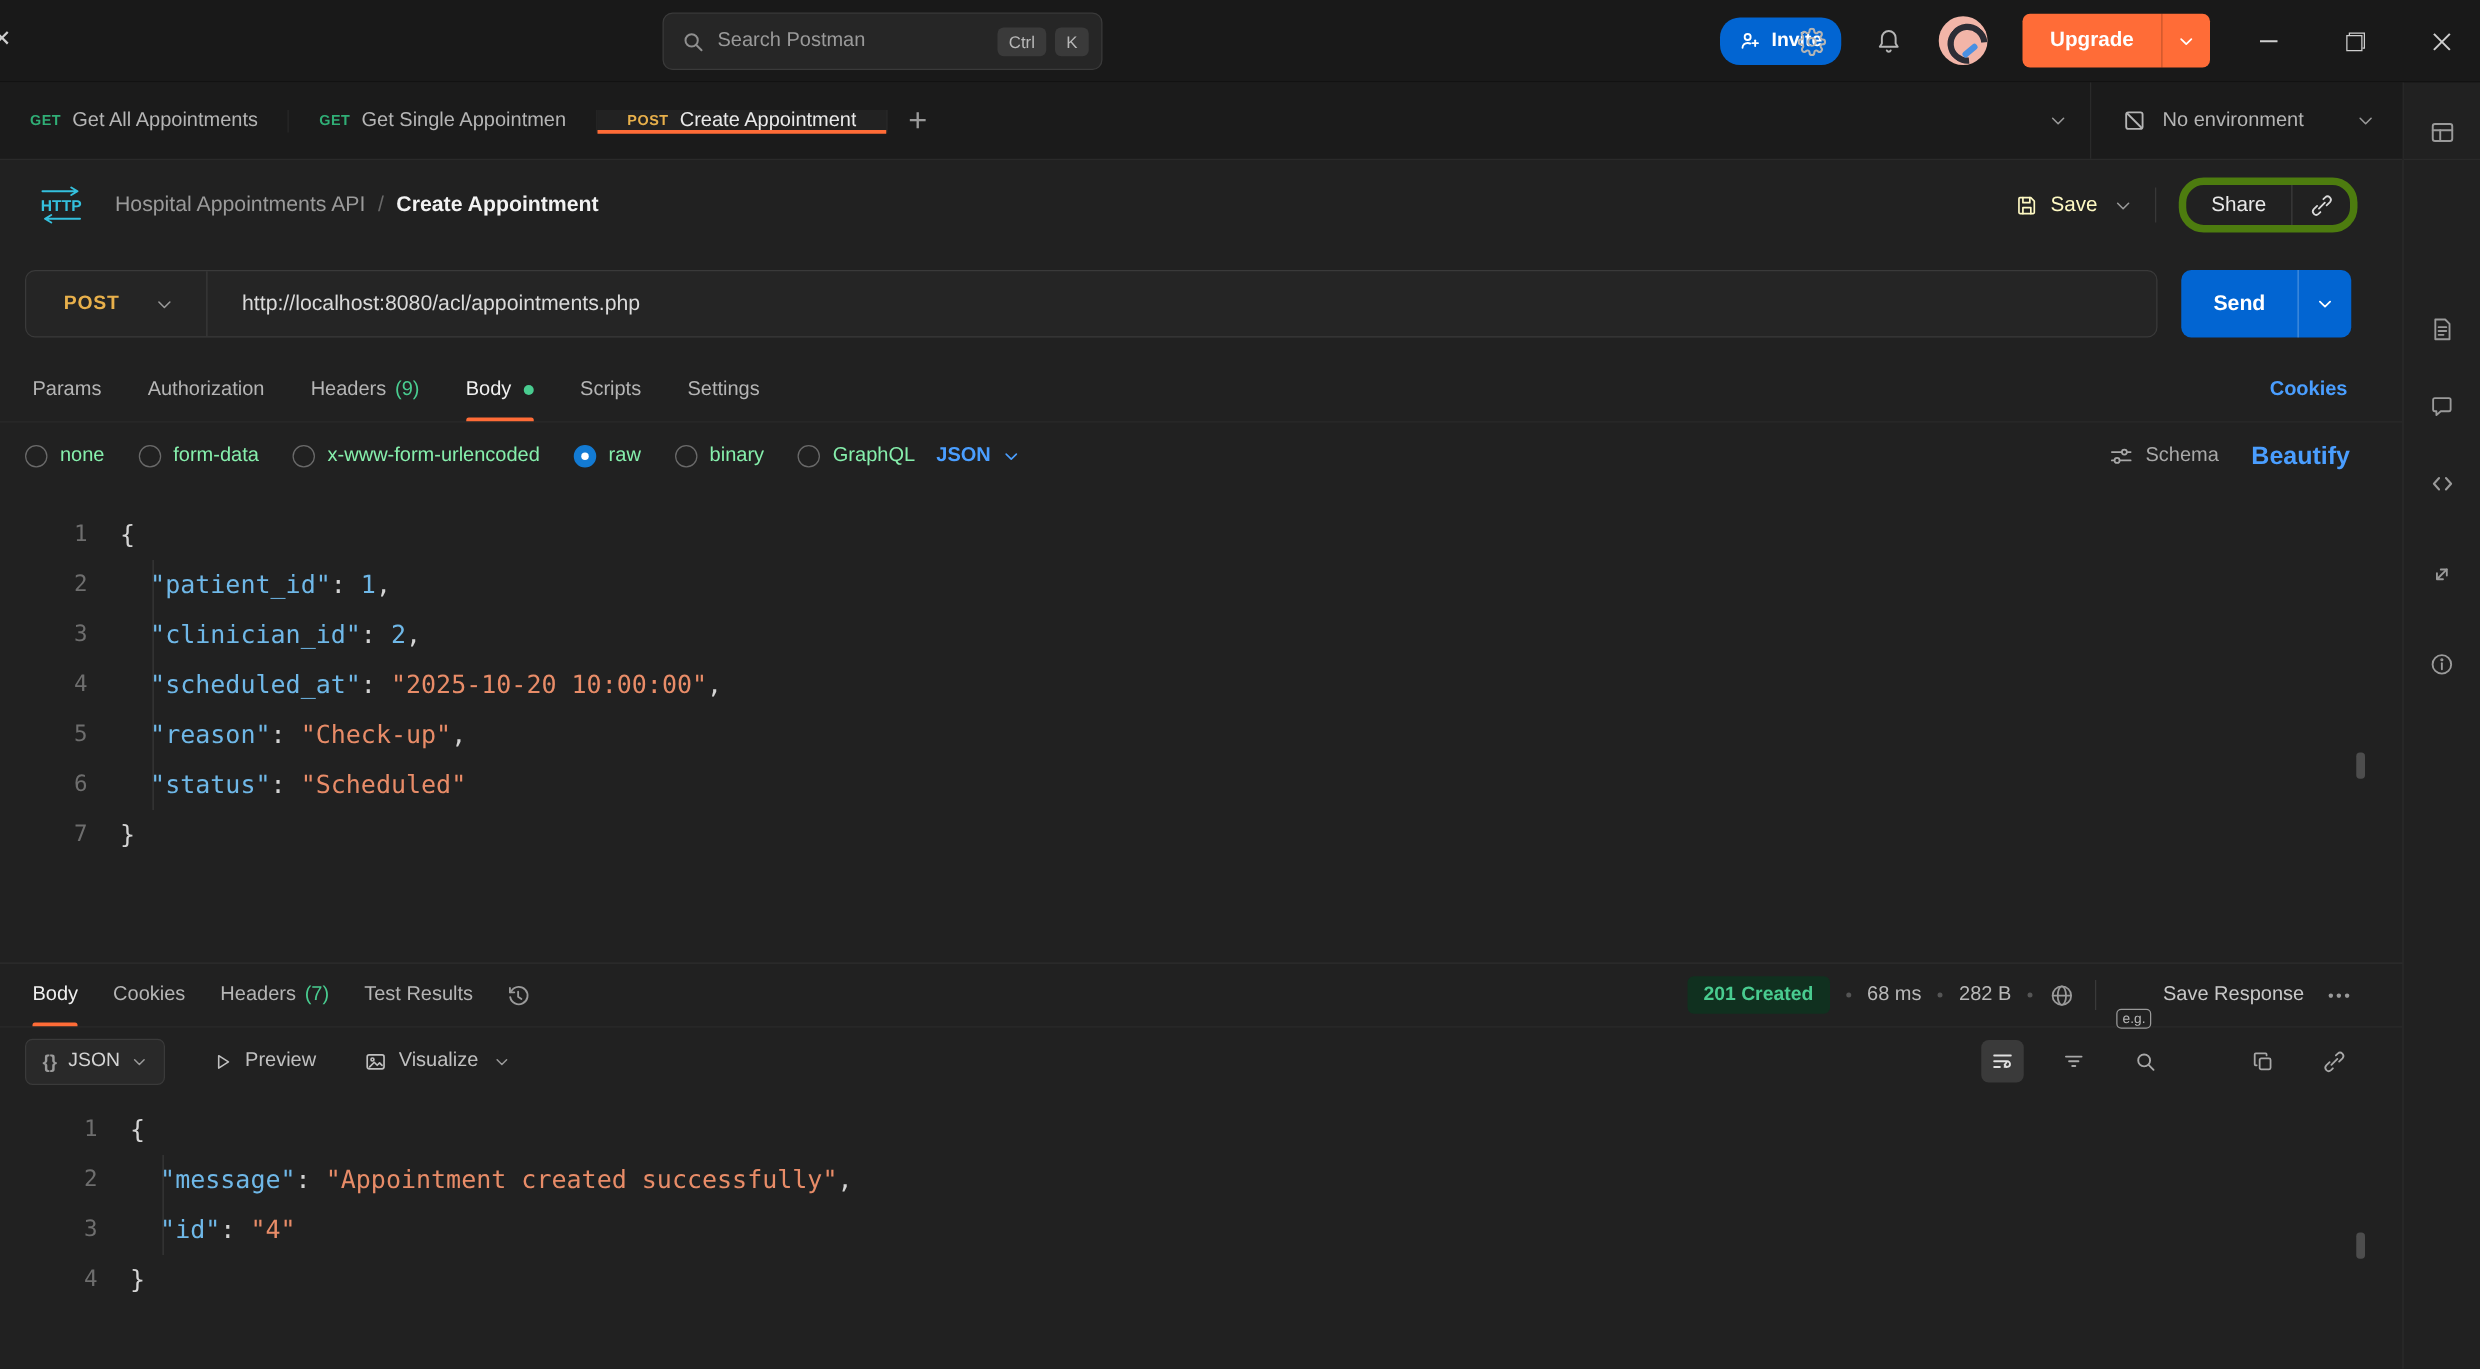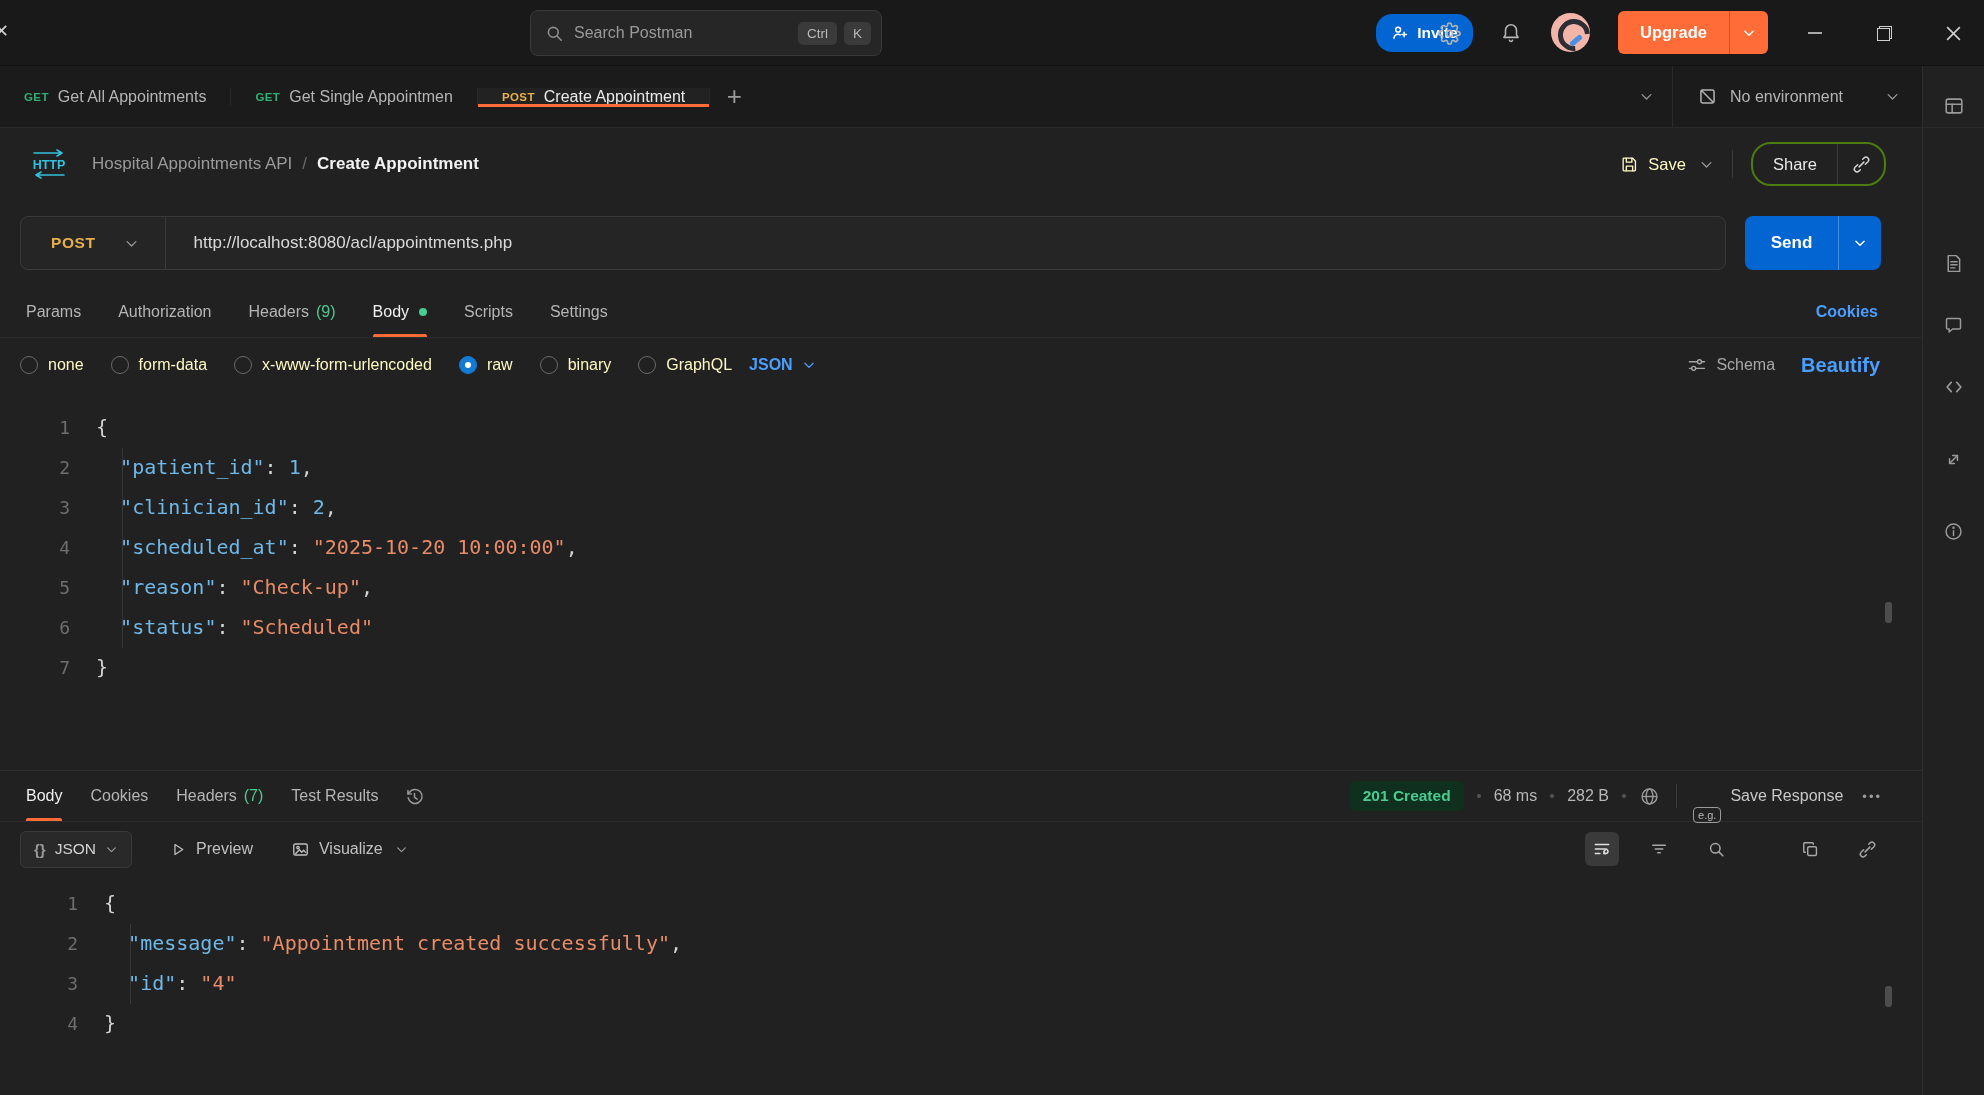--- a/index.html
+++ b/index.html
@@ -62,21 +62,21 @@
 
   
   .crumb-row { position:absolute; top:62px; left:0; width:100%; height:72px; display:flex; align-items:center; padding:0 36px 0 26px; }
   .crumb-col { color:#9a9a9a; font-size:17px; margin-left:20px; cursor:pointer; }
   .crumb-sep { color:#6a6a6a; font-size:17px; margin:0 10px; }
   .crumb-cur { color:#f2f2f2; font-size:17px; font-weight:700; }
   .crumb-right { margin-left:auto; display:flex; align-items:center; }
   .save-group { display:flex; align-items:center; gap:9px; color:#fef9c3; font-size:16.5px; cursor:pointer; }
   .save-chev { margin-left:13px; color:#9a9a9a; display:flex; cursor:pointer; }
   .crumb-vdiv { width:1px; height:28px; background:#383838; margin:0 18px; }
-  .share-btn { height:44px; border:2px solid #4d7c0f; border-radius:20px; display:flex; align-items:stretch; cursor:pointer; }
+  .share-btn { height:44px; border:6px solid #4d7c0f; border-radius:20px; display:flex; align-items:stretch; cursor:pointer; }
   .share-btn .shlabel { display:flex; align-items:center; padding:0 20px; color:#e8e8e8; font-size:16.5px; }
   .share-btn .shdiv { width:1px; background:#3c3c3c; }
   .share-btn .shicon { width:46px; display:flex; align-items:center; justify-content:center; color:#d8d8d8; }
 
   
   .url-row { position:absolute; top:134px; left:0; width:100%; height:86px; display:flex; align-items:center; padding:0 41px 0 20px; gap:19px; }
   .url-box { flex:1; height:54px; background:#252525; border:1px solid #3a3a3a; border-radius:8px; display:flex; align-items:center; }
   .url-method { color:var(--method-post,#e8b04b); font-weight:700; font-size:15.5px; letter-spacing:.6px; padding:0 28px 0 30px; cursor:pointer; }
   .url-method-chev { color:#9a9a9a; display:flex; margin-right:26px; cursor:pointer; }
   .url-vdiv { width:1px; height:52px; background:#3a3a3a; }
@@ -97,21 +97,21 @@
   .sec-tab .dot { width:8px; height:8px; border-radius:50%; background:var(--count-green,#49cc90); margin-left:3px; }
   .cookies-link { margin-left:auto; align-self:center; color:var(--link-blue,#4a9eff); font-size:16px; font-weight:600; cursor:pointer; }
 
   
   .bodytype-row { position:absolute; top:272px; left:0; width:100%; height:54px; display:flex; align-items:center; padding:0 42px 0 20px; }
   .radio-opts { display:flex; align-items:center; gap:27px; }
   .radio-opt { display:flex; align-items:center; gap:10px; cursor:pointer; }
   .radio { width:18px; height:18px; border-radius:50%; border:1.6px solid #6a6a6a; position:relative; }
   .radio.sel { border-color:#137bd4; background:#137bd4; }
   .radio.sel::after { content:""; position:absolute; left:5px; top:5px; width:6px; height:6px; border-radius:50%; background:#fff; }
-  .rlabel { font-size:16px; color:#fef9c3; }
+  .rlabel { font-size:16px; color:#86efac; }
   .lang-select { display:flex; align-items:center; gap:9px; margin-left:17px; color:var(--link-blue,#4a9eff); font-size:16px; font-weight:600; cursor:pointer; }
   .bt-right { margin-left:auto; display:flex; align-items:center; gap:26px; }
   .schema-btn { display:flex; align-items:center; gap:9px; color:#a8a8a8; font-size:16px; cursor:pointer; }
   .beautify-link { color:var(--link-blue,#4a9eff); font-size:20px; font-weight:700; cursor:pointer; }
 
   
   .editor { position:absolute; left:0; width:100%; font-family:"DejaVu Sans Mono", monospace; font-size:20px; }
   .req-editor { top:326px; height:378px; padding-top:15px; }
   .resp-editor { top:810px; height:219px; padding-top:7px; }
   .code-line { display:flex; height:40px; align-items:center; }

